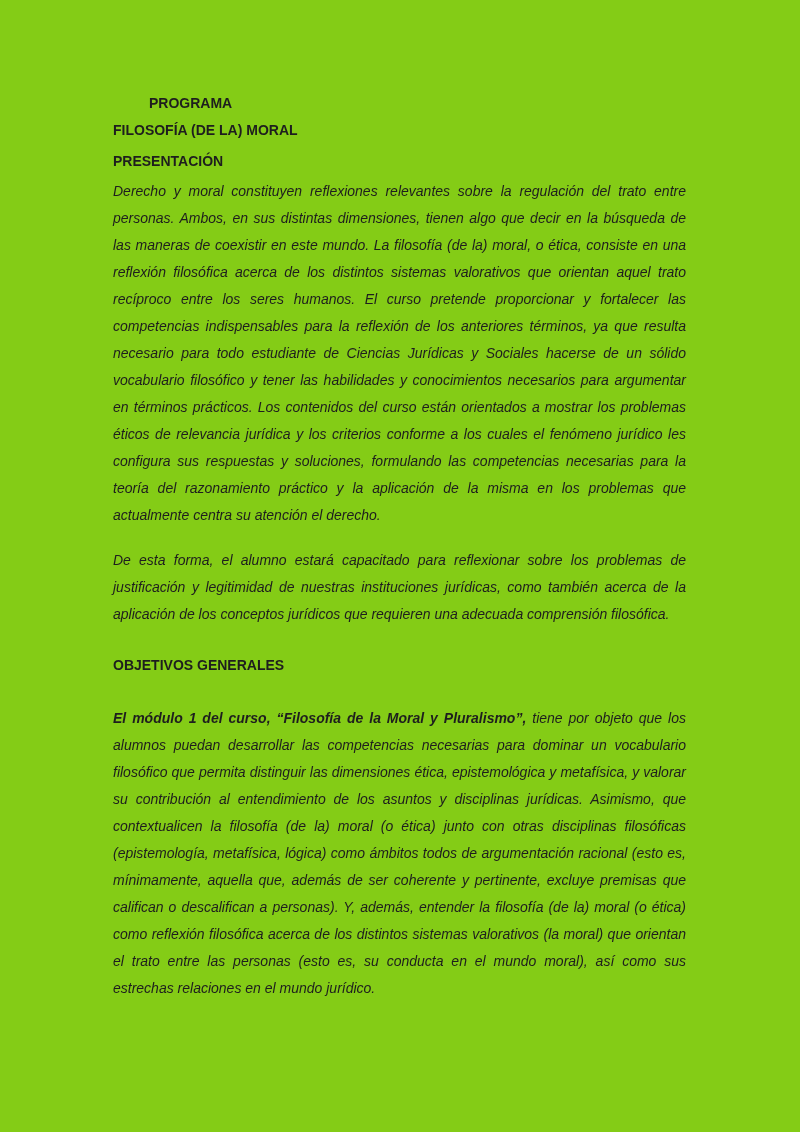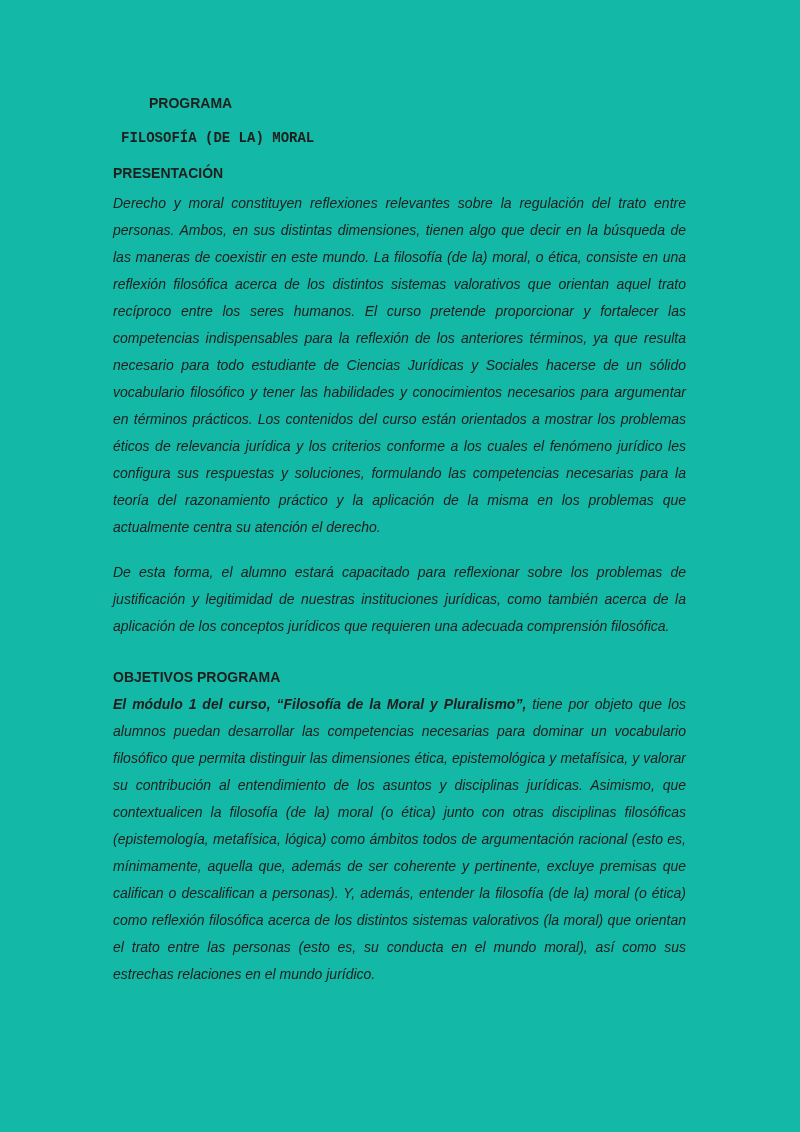--- a/index.html
+++ b/index.html
@@ -5,38 +5,37 @@
   html, body {
     margin: 0;
     padding: 0;
     background: #ffffff;
   }
   .page {
     position: relative;
     width: 800px;
     height: 1132px;
     margin: 0;
-    background: #14b8a6;
+    background: #84cc16;
     box-sizing: border-box;
     padding: 90px 114px 0 113px;
     overflow: hidden;
     font-family: "Liberation Sans", sans-serif;
     font-size: 14px;
     line-height: 27px;
     color: #1e1e1e;
   }
   .kicker {
     margin: 0;
     font-weight: bold;
     text-indent: 36px;
   }
   .doc-title {
-    margin: 8px;
+    margin: 0;
     font-weight: bold;
-    font-family: Liberation Mono, monospace;
   }
   .section-heading {
     font-size: 14px;
     font-weight: bold;
     line-height: 27px;
   }
   .section-heading.presentacion {
     margin: 4px 0 3px 0;
   }
   .section-heading.objetivos {
@@ -44,37 +43,38 @@
   }
   .body-para {
     text-align: justify;
     margin: 0;
     font-style: italic;
   }
   .body-para.p2 {
     margin-top: 18px;
   }
   .body-para.p3 {
+    margin-top: 26px;
   }
   .body-para strong {
     font-weight: bold;
   }
 </style>
 </head>
 <body>
 
 <div class="page">
 
   <p class="kicker">PROGRAMA</p>
 
   <p class="doc-title">FILOSOFÍA (DE LA) MORAL</p>
 
   <h2 class="section-heading presentacion">PRESENTACIÓN</h2>
 
   <p class="body-para p1">Derecho y moral constituyen reflexiones relevantes sobre la regulación del trato entre personas. Ambos, en sus distintas dimensiones, tienen algo que decir en la búsqueda de las maneras de coexistir en este mundo. La filosofía (de la) moral, o ética, consiste en una reflexión filosófica acerca de los distintos sistemas valorativos que orientan aquel trato recíproco entre los seres humanos. El curso pretende proporcionar y fortalecer las competencias indispensables para la reflexión de los anteriores términos, ya que resulta necesario para todo estudiante de Ciencias Jurídicas y Sociales hacerse de un sólido vocabulario filosófico y tener las habilidades y conocimientos necesarios para argumentar en términos prácticos. Los contenidos del curso están orientados a mostrar los problemas éticos de relevancia jurídica y los criterios conforme a los cuales el fenómeno jurídico les configura sus respuestas y soluciones, formulando las competencias necesarias para la teoría del razonamiento práctico y la aplicación de la misma en los problemas que actualmente centra su atención el derecho.</p>
 
   <p class="body-para p2">De esta forma, el alumno estará capacitado para reflexionar sobre los problemas de justificación y legitimidad de nuestras instituciones jurídicas, como también acerca de la aplicación de los conceptos jurídicos que requieren una adecuada comprensión filosófica.</p>
 
-  <h2 class="section-heading objetivos">OBJETIVOS PROGRAMA</h2>
+  <h2 class="section-heading objetivos">OBJETIVOS GENERALES</h2>
 
   <p class="body-para p3"><strong>El módulo 1 del curso, “Filosofía de la Moral y Pluralismo”,</strong><span> tiene por objeto que los alumnos puedan desarrollar las competencias necesarias para dominar un vocabulario filosófico que permita distinguir las dimensiones ética, epistemológica y metafísica, y valorar su contribución al entendimiento de los asuntos y disciplinas jurídicas. Asimismo, que contextualicen la filosofía (de la) moral (o ética) junto con otras disciplinas filosóficas (epistemología, metafísica, lógica) como ámbitos todos de argumentación racional (esto es, mínimamente, aquella que, además de ser coherente y pertinente, excluye premisas que califican o descalifican a personas). Y, además, entender la filosofía (de la) moral (o ética) como reflexión filosófica acerca de los distintos sistemas valorativos (la moral) que orientan el trato entre las personas (esto es, su conducta en el mundo moral), así como sus estrechas relaciones en el mundo jurídico.</span></p>
 
 </div>
 
 </body></html>

